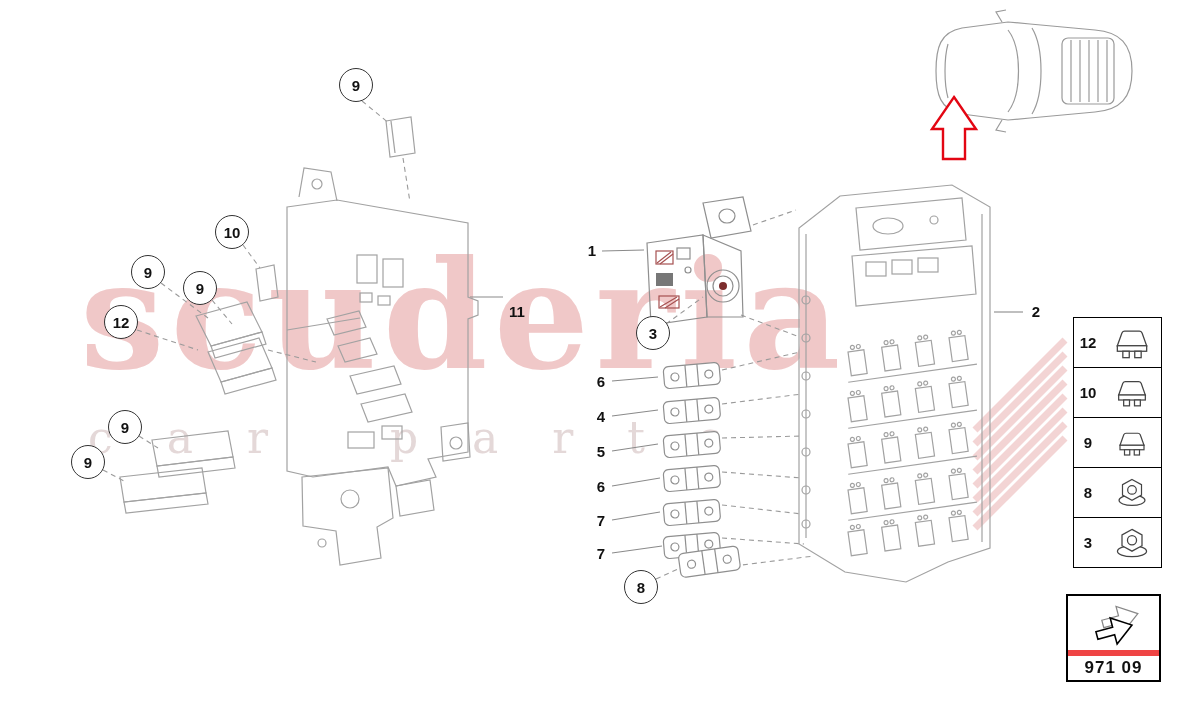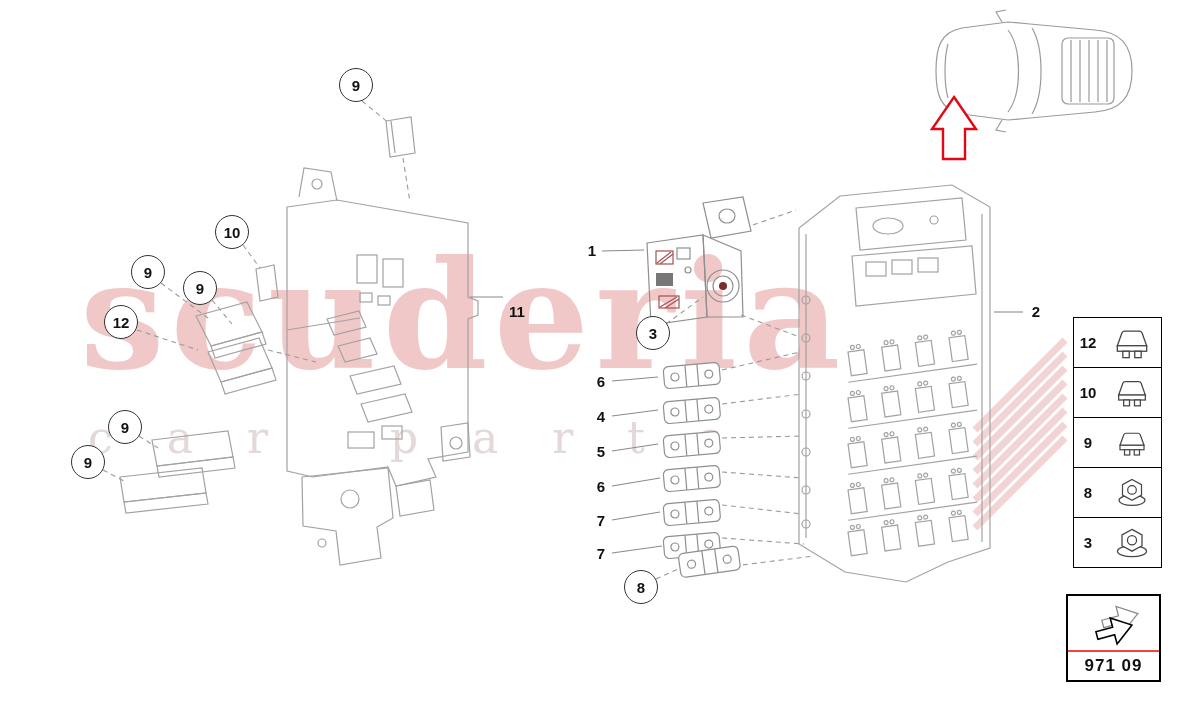--- a/index.html
+++ b/index.html
@@ -19,21 +19,21 @@
   .lbl{position:absolute;z-index:3;font-size:15px;font-weight:bold;transform:translate(-50%,-50%);
        background:transparent}
   .legend{position:absolute;z-index:3;left:1073px;top:318px;width:89px}
   .legend-row{display:flex;align-items:center;height:51px;border:1px solid #000;margin-top:-1px;background:#fff}
   .legend-row .num{width:28px;text-align:center;font-weight:bold;font-size:15px}
   .legend-row .ic{flex:1;display:flex;align-items:center;justify-content:center}
   .pn-box{position:absolute;z-index:3;left:1066px;top:594px;width:95px;height:88px;
           border:2px solid #000;background:#fff;display:flex;flex-direction:column}
   .pn-icon{flex:1;display:flex;align-items:center;justify-content:center}
   .pn-text{height:30px;display:flex;align-items:center;justify-content:center;
-           font-weight:bold;font-size:17px;border-top:2px solid #ef4444;letter-spacing:1px}
+           font-weight:bold;font-size:17px;border-top:6px solid #ef4444;letter-spacing:1px}
 </style>
 </head>
 <body>
 
 <div class="stage">
 
   <div class="wm-title">scuderia</div>
   <div class="wm-sub">car parts</div>
 
   <svg class="art" width="1188" height="707" viewBox="0 0 1188 707">

